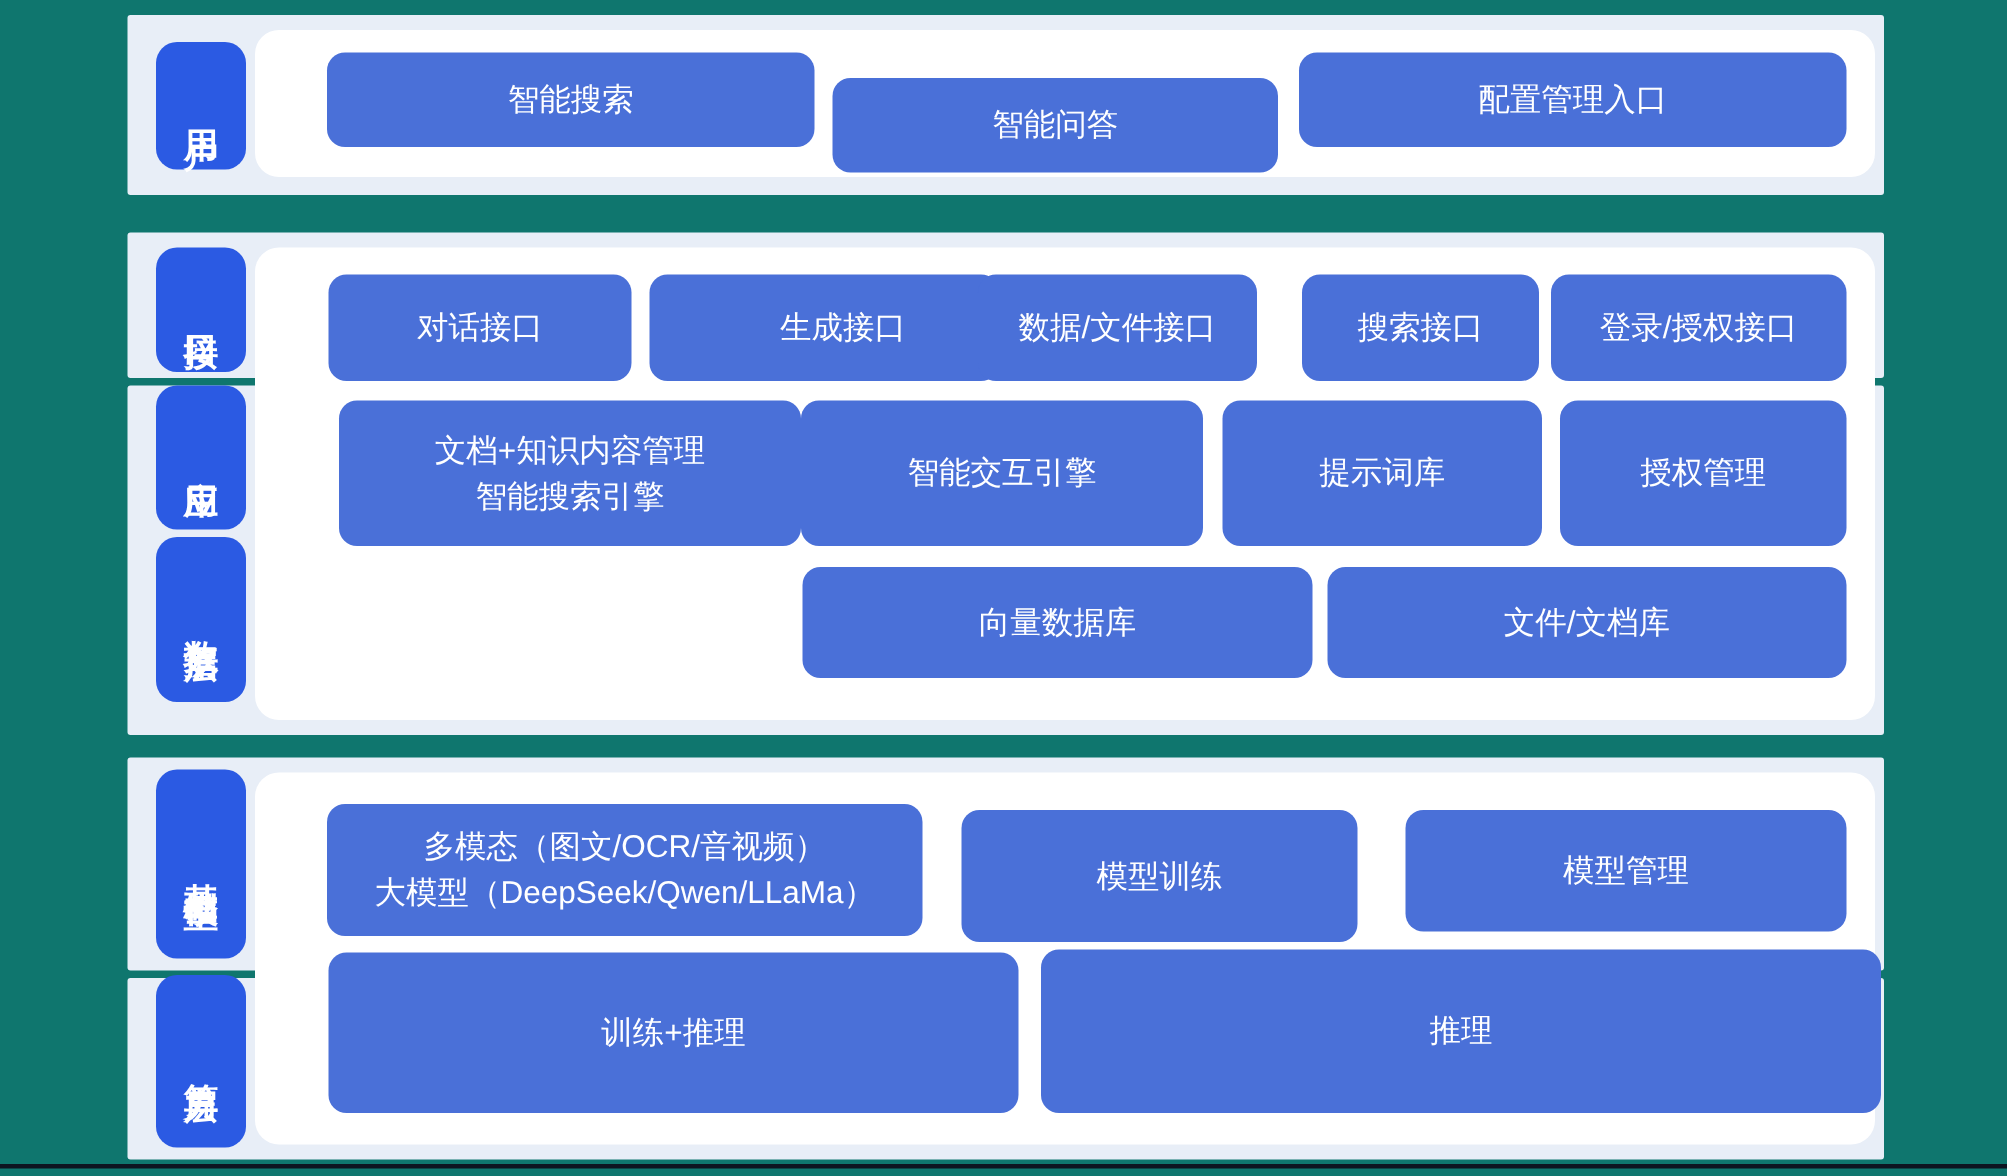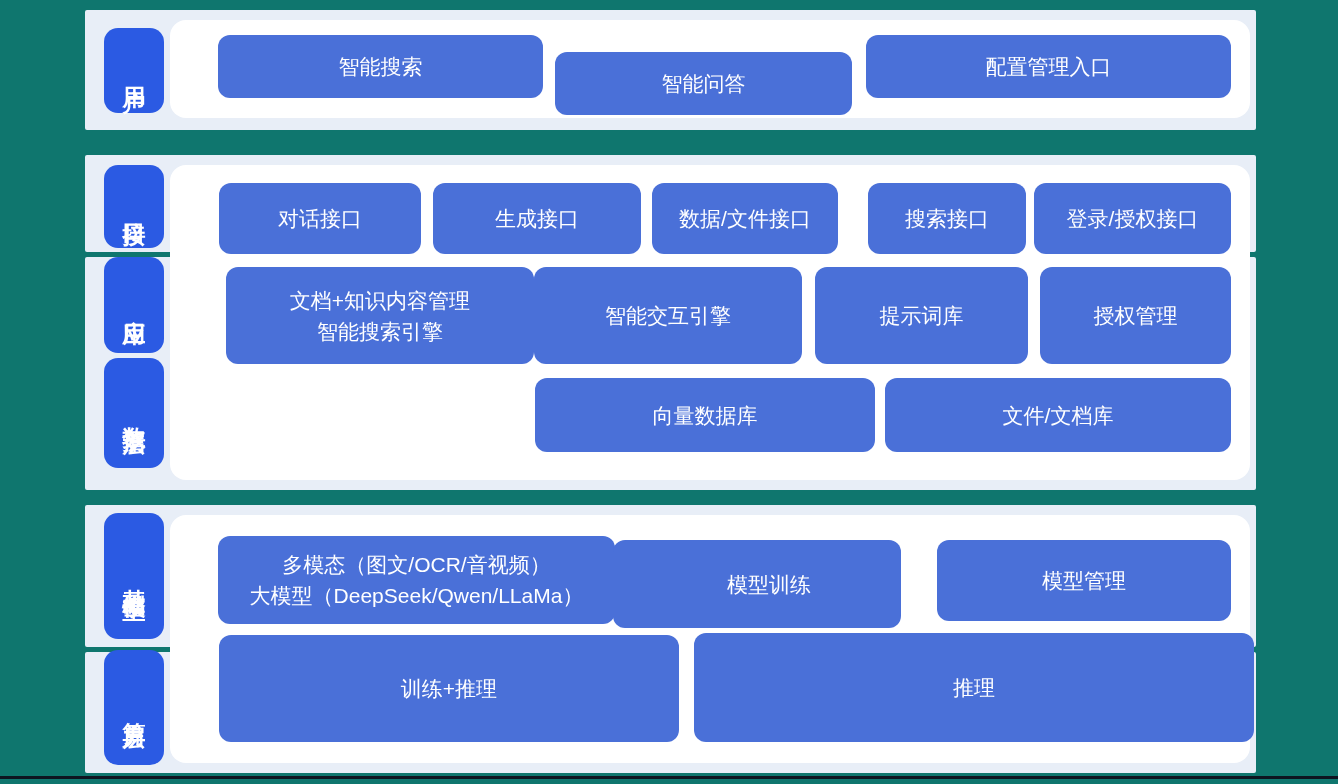--- a/index.html
+++ b/index.html
@@ -92,37 +92,37 @@
   </div>
   <div class="vlabel" style="top:650px;height:115px;">
     <span>算力层</span>
   </div>
 
   <div class="box" style="top:35px;height:63px;left:218px;width:325px;">智能搜索</div>
   <div class="box" style="top:52px;height:63px;left:555px;width:297px;">智能问答</div>
   <div class="box" style="top:35px;height:63px;left:866px;width:365px;">配置管理入口</div>
 
   <div class="box" style="top:183px;height:71px;left:219px;width:202px;">对话接口</div>
-  <div class="box" style="top:183px;height:71px;left:433px;width:208px;">生成接口</div>
+  <div class="box" style="top:183px;height:71px;left:433px;width:208px;padding-left:25px;">生成接口</div>
   <div class="box" style="top:183px;height:71px;left:652px;width:186px;">数据/文件接口</div>
   <div class="box" style="top:183px;height:71px;left:868px;width:158px;">搜索接口</div>
   <div class="box" style="top:183px;height:71px;left:1034px;width:197px;">登录/授权接口</div>
 
   <div class="box" style="top:267px;height:97px;left:226px;width:308px;">文档+知识内容管理
 智能搜索引擎</div>
   <div class="box" style="top:267px;height:97px;left:534px;width:268px;">智能交互引擎</div>
   <div class="box" style="top:267px;height:97px;left:815px;width:213px;">提示词库</div>
   <div class="box" style="top:267px;height:97px;left:1040px;width:191px;">授权管理</div>
 
   <div class="box" style="top:378px;height:74px;left:535px;width:340px;">向量数据库</div>
   <div class="box" style="top:378px;height:74px;left:885px;width:346px;">文件/文档库</div>
 
   <div class="box" style="top:536px;height:88px;left:218px;width:397px;">多模态（图文/OCR/音视频）
 大模型（DeepSeek/Qwen/LLaMa）</div>
-  <div class="box" style="top:540px;height:88px;left:613px;width:264px;padding-left:24px;">模型训练</div>
+  <div class="box" style="top:540px;height:88px;left:641px;width:264px;">模型训练</div>
   <div class="box" style="top:540px;height:81px;left:937px;width:294px;">模型管理</div>
 
   <div class="box" style="top:635px;height:107px;left:219px;width:460px;">训练+推理</div>
   <div class="box" style="top:633px;height:109px;left:694px;width:560px;">推理</div>
 
   <div class="bottom-rule"></div>
 
 </div>
 
 </body></html>

